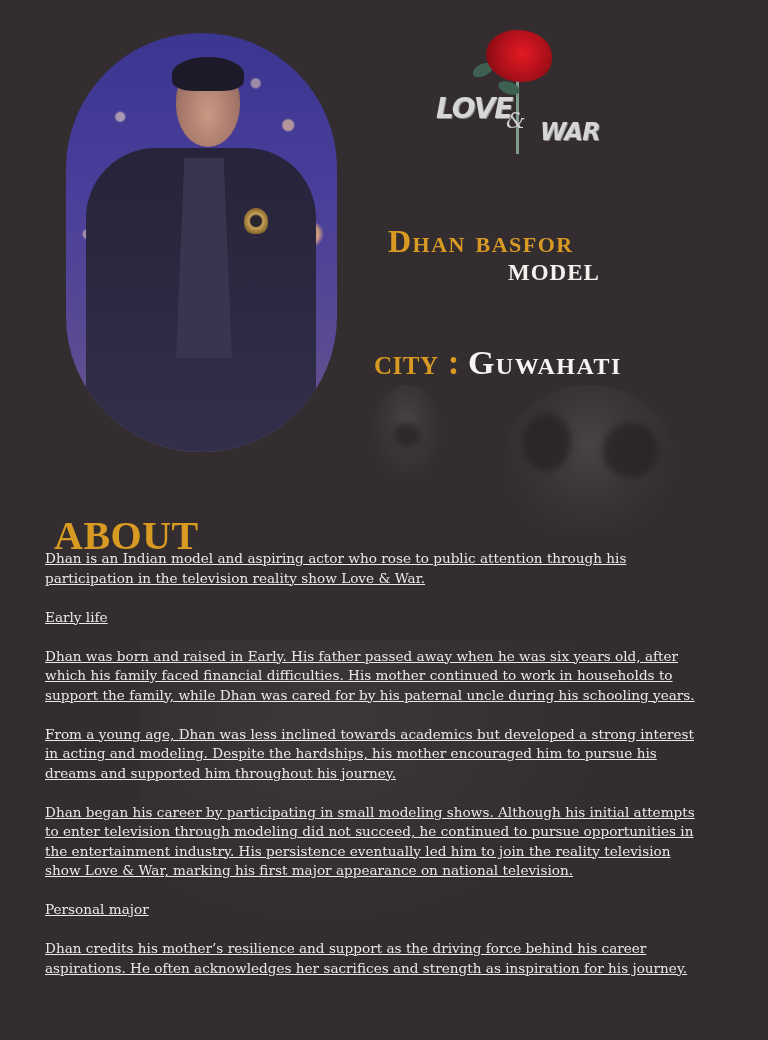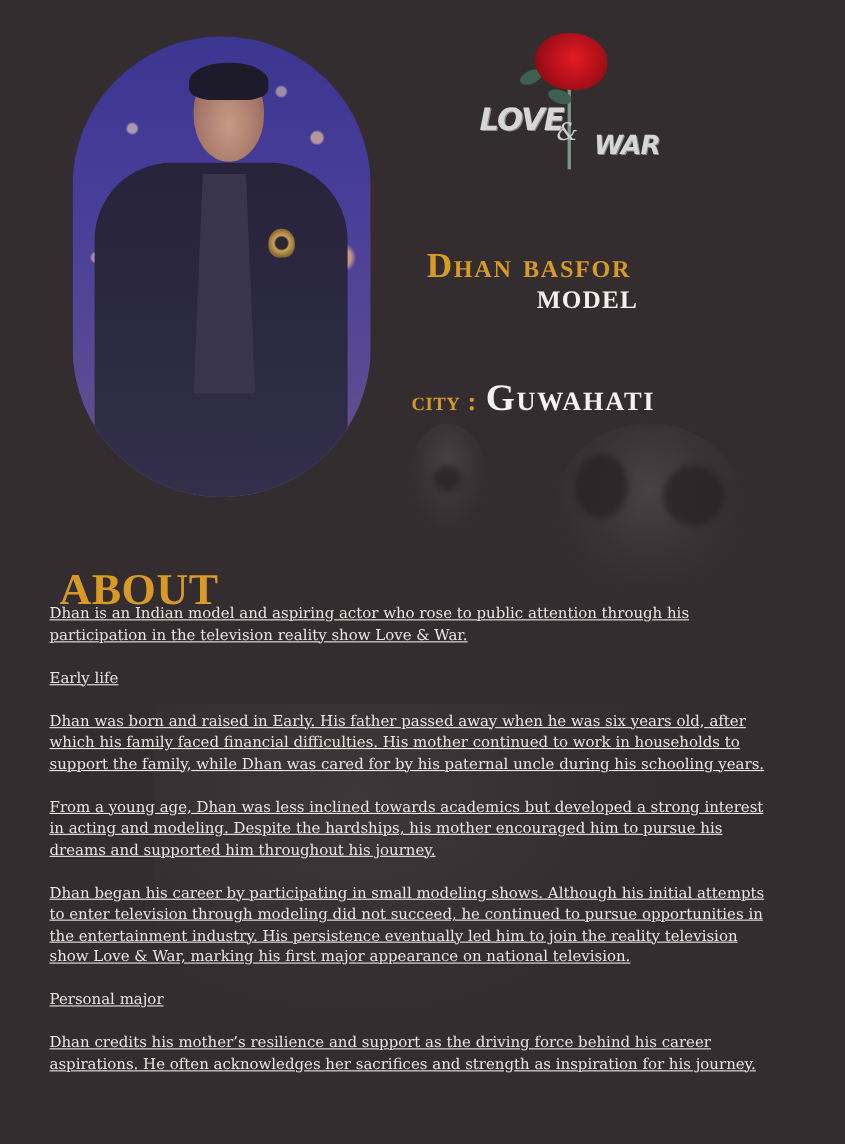--- a/index.html
+++ b/index.html
@@ -126,38 +126,38 @@
       font-family: "Liberation Serif", "DejaVu Serif", serif;
       font-weight: bold;
       color: #d89a22;
       font-size: 32px;
       font-variant: small-caps;
       letter-spacing: 1.5px;
       line-height: 46px;
       white-space: nowrap;
     }
     .role {
-      position: absolute; left: 488px; top: 259px;
+      position: absolute; left: 508px; top: 259px;
       font-family: "Liberation Serif", "DejaVu Serif", serif;
       font-weight: bold;
       color: #f3f1ee;
       font-size: 23px;
       letter-spacing: 1px;
       line-height: 28px;
     }
     .city-row {
       position: absolute; left: 374px; top: 343px;
       white-space: nowrap;
       font-family: "Liberation Serif", "DejaVu Serif", serif;
       font-weight: bold;
       line-height: 40px;
     }
     .city-label {
       color: #d89a22;
-      font-size: 24px;
+      font-size: 35px;
       font-variant: small-caps;
       letter-spacing: 0.5px;
     }
     .city-value {
       color: #f6f4f2;
       font-size: 34px;
       font-variant: small-caps;
       letter-spacing: 1.5px;
       margin-left: 4px;
     }

